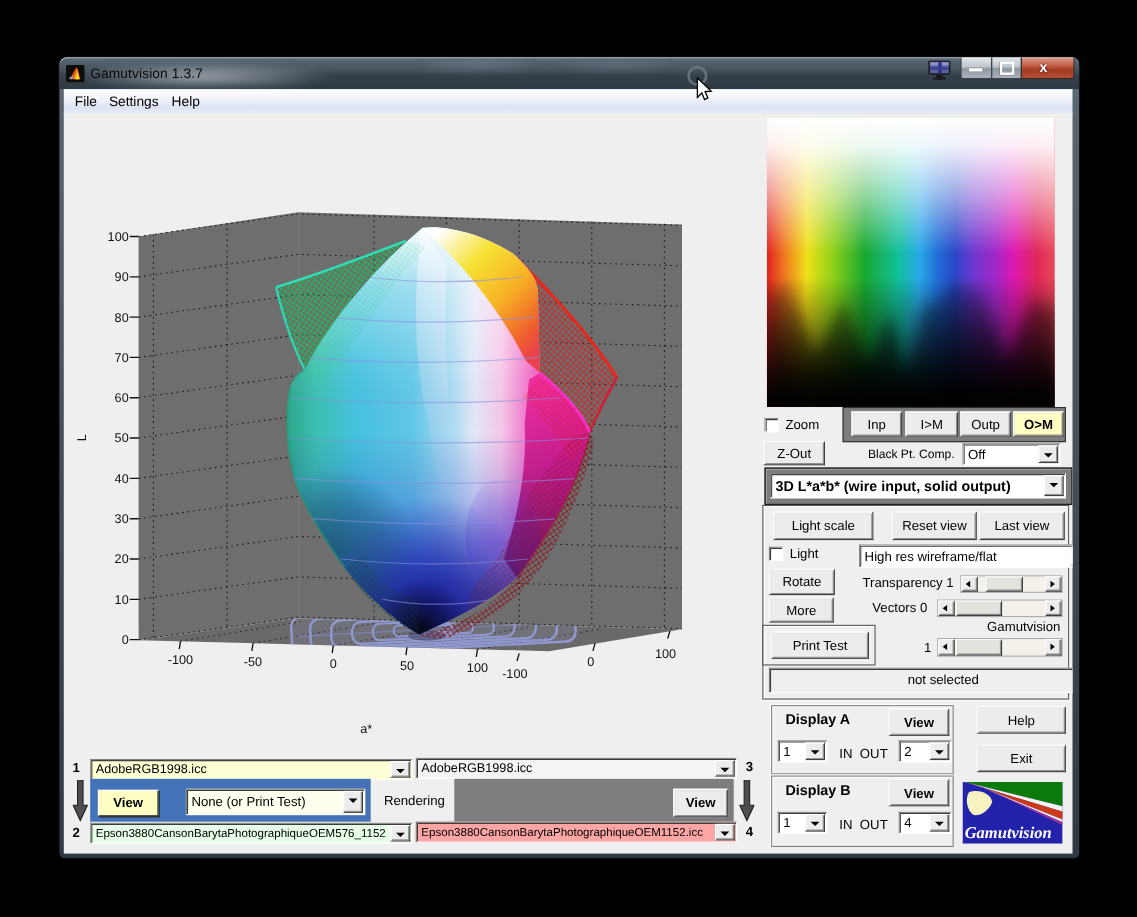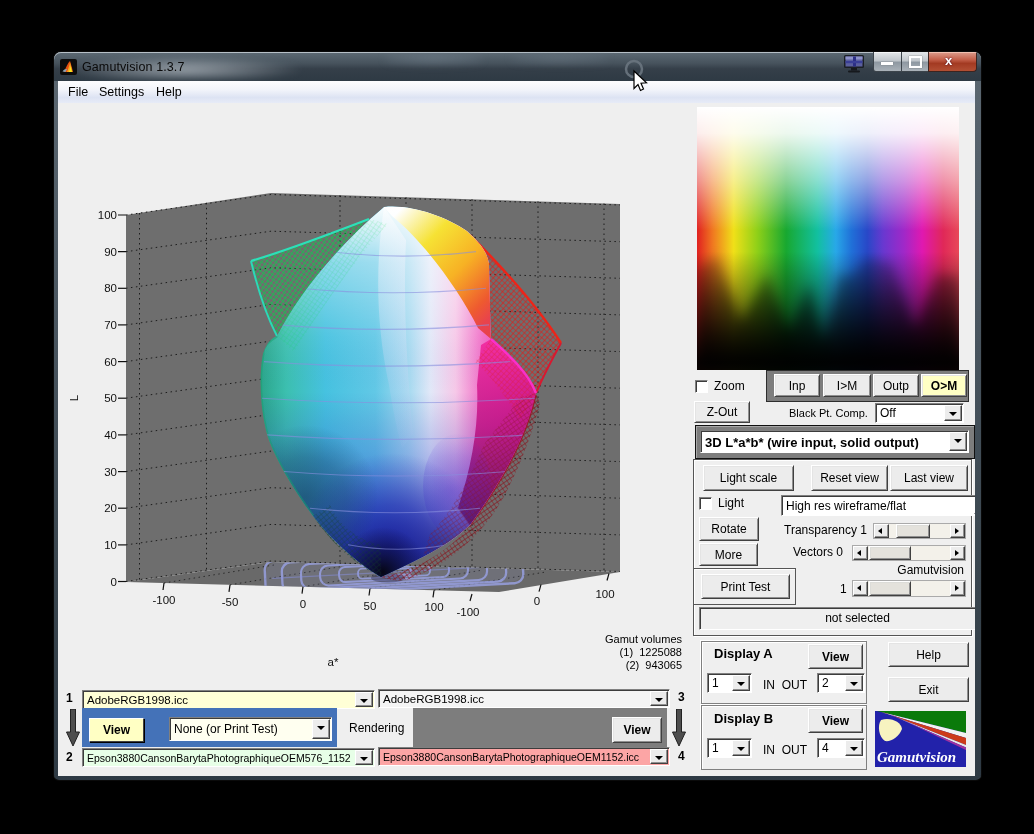--- a/index.html
+++ b/index.html
@@ -398,21 +398,20 @@
     <svg id="logo" style="position:absolute;left:817px;top:608px;" width="91" height="56" viewBox="0 0 91 56">
       <rect width="91" height="56" fill="#2222aa"></rect>
       <polygon points="2,0 91,0 91,22" fill="#0a7a0a"></polygon>
       <polygon points="2,0 91,22 91,27 6,1" fill="#f2f2f2"></polygon>
       <polygon points="6,1 91,27 91,34 12,2.5" fill="#cc3a1a"></polygon>
       <polygon points="12,2.5 91,34 91,36.5 15,3.5" fill="#e8e8e8"></polygon>
       <polygon points="15,3.5 91,36.5 91,39 18,4.5" fill="#a030a0"></polygon>
       <path d="M6 9 C16 6 26 11 27 18 C24 26 16 31 10 30 C4 26 2 15 6 9 Z" fill="#f7f3c0"></path>
       <text x="2" y="51" font-family="Liberation Serif,serif" font-style="italic" font-weight="bold" font-size="15" fill="#ffffff">Gamutvision</text>
     </svg>
-    <div style="position:absolute;left:474px;top:530px;width:150px;text-align:right;font-size:11px;line-height:13px;color:#000;">Gamut volumes<br>(1)&nbsp; 1225088<br>(2)&nbsp; 943065</div>
     <div class="lbl" style="left:8px;top:588px;font-weight:bold;">1</div>
     <div class="combo sunken" style="left:24px;top:587px;width:291px;height:17px;background:#ffffd6;font-size:11.5px;">
         <span class="txt">AdobeRGB1998.icc</span>
         <span class="arr"></span>
       </div>
     <div class="combo sunken" style="left:320px;top:586px;width:290px;height:17px;background:#f4f4f4;font-size:11.5px;">
         <span class="txt">AdobeRGB1998.icc</span>
         <span class="arr"></span>
       </div>
     <div class="lbl" style="left:620px;top:587px;font-weight:bold;">3</div>

